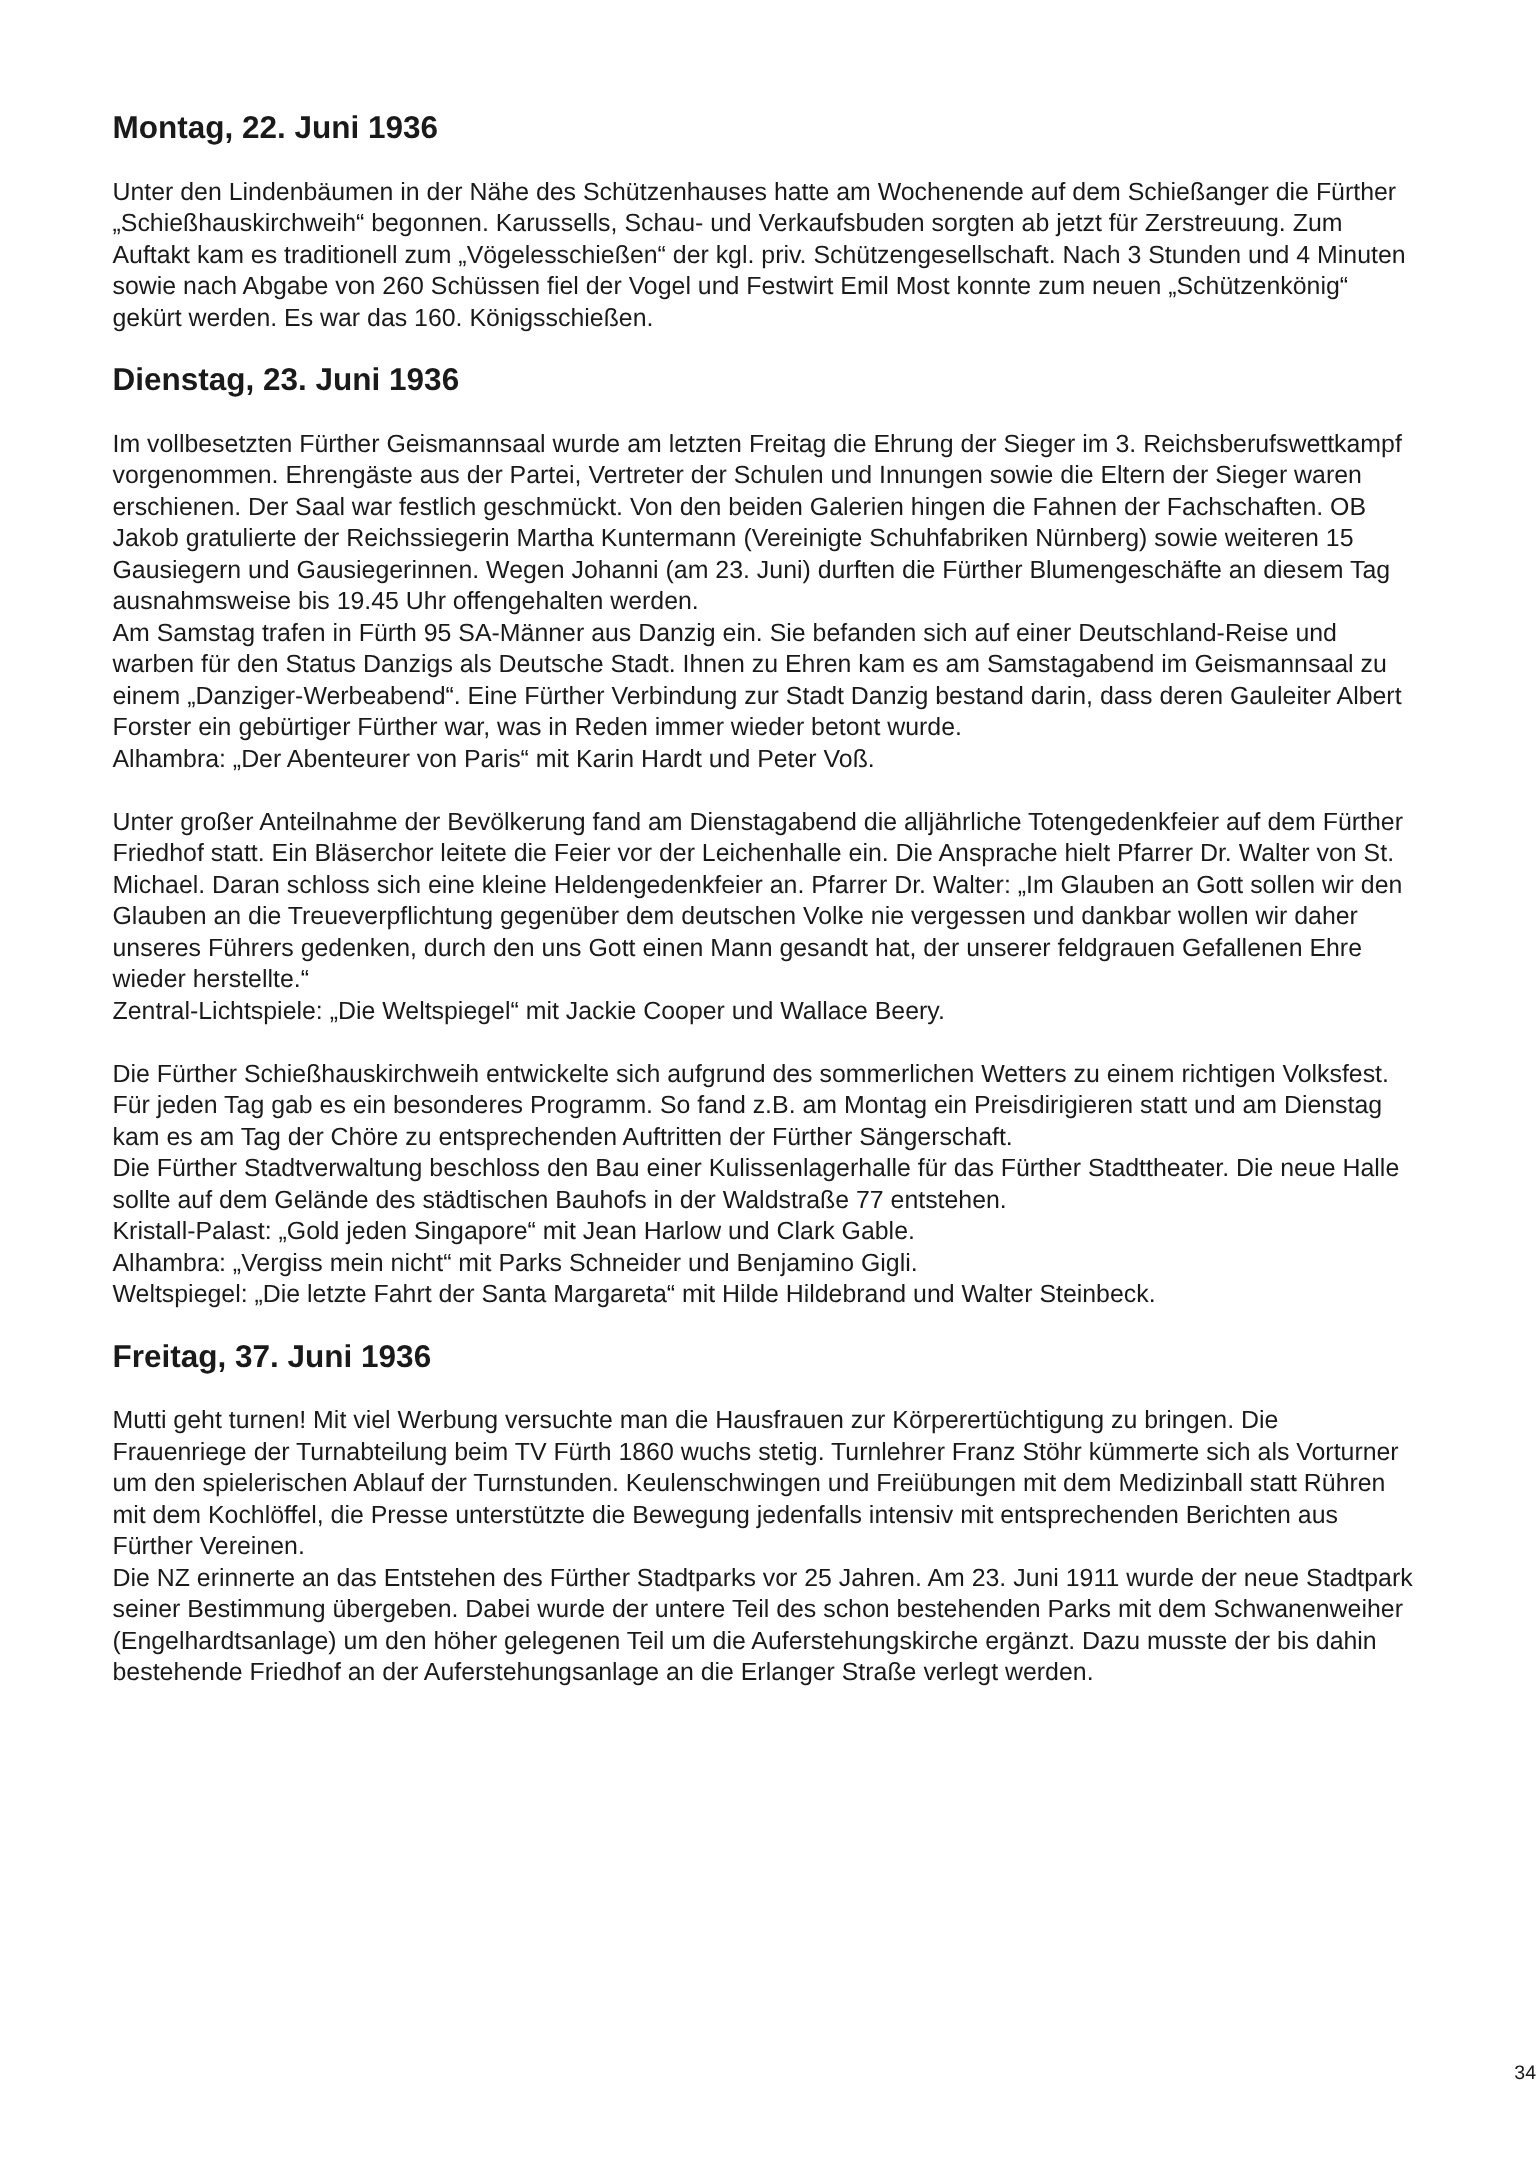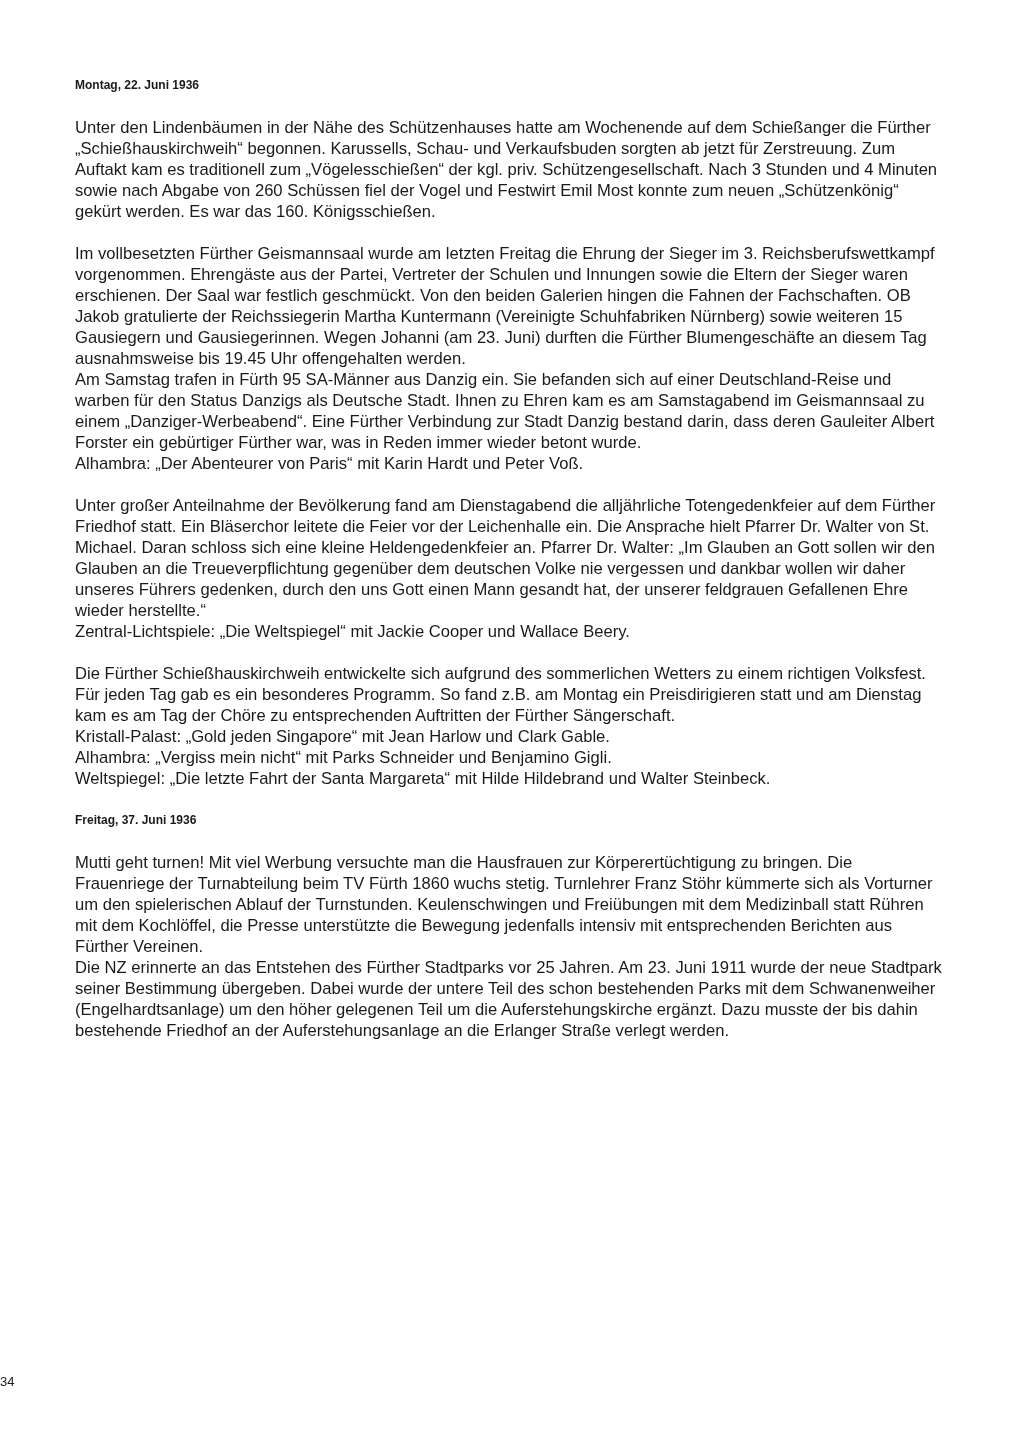--- a/index.html
+++ b/index.html
@@ -15,68 +15,70 @@
     margin: 0 auto;
     background: #ffffff;
     padding: 75px 78px 90px 75px;
     font-family: "Liberation Sans", sans-serif;
     font-size: 16.6px;
     line-height: 21px;
     color: #1a1a1a;
     overflow: hidden;
   }
   .entry .heading {
-    font-size: 12px;
+    font-size: 21px;
     line-height: 21px;
     font-weight: bold;
     margin: 21px 0 0 0;
   }
   .entry:first-of-type .heading {
     margin-top: 0;
   }
   .para {
     margin: 0;
   }
   .para.first {
     margin-top: 21px;
   }
   .page-number {
     position: absolute;
     left: 0;
     right: 0;
     bottom: 58px;
-    text-align: left;
+    text-align: right;
     font-size: 13px;
     line-height: 16px;
     color: #1a1a1a;
   }
 </style>
 </head>
 <body>
 
 <div class="page">
 
   <section class="entry">
     <h2 class="heading">Montag, 22. Juni 1936</h2>
     <p class="para first">Unter den Lindenbäumen in der Nähe des Schützenhauses hatte am Wochenende auf dem Schießanger die Fürther „Schießhauskirchweih“ begonnen. Karussells, Schau- und Verkaufsbuden sorgten ab jetzt für Zerstreuung. Zum Auftakt kam es traditionell zum „Vögelesschießen“ der kgl. priv. Schützengesellschaft. Nach 3 Stunden und 4 Minuten sowie nach Abgabe von 260 Schüssen fiel der Vogel und Festwirt Emil Most konnte zum neuen „Schützenkönig“ gekürt werden. Es war das 160. Königsschießen.</p>
   </section>
 
   <section class="entry">
+    <h2 class="heading">Dienstag, 23. Juni 1936</h2>
     <p class="para first">Im vollbesetzten Fürther Geismannsaal wurde am letzten Freitag die Ehrung der Sieger im 3. Reichsberufswettkampf vorgenommen. Ehrengäste aus der Partei, Vertreter der Schulen und Innungen sowie die Eltern der Sieger waren erschienen. Der Saal war festlich geschmückt. Von den beiden Galerien hingen die Fahnen der Fachschaften. OB Jakob gratulierte der Reichssiegerin Martha Kuntermann (Vereinigte Schuhfabriken Nürnberg) sowie weiteren 15 Gausiegern und Gausiegerinnen. Wegen Johanni (am 23. Juni) durften die Fürther Blumengeschäfte an diesem Tag ausnahmsweise bis 19.45 Uhr offengehalten werden.</p>
     <p class="para">Am Samstag trafen in Fürth 95 SA-Männer aus Danzig ein. Sie befanden sich auf einer Deutschland-Reise und warben für den Status Danzigs als Deutsche Stadt. Ihnen zu Ehren kam es am Samstagabend im Geismannsaal zu einem „Danziger-Werbeabend“. Eine Fürther Verbindung zur Stadt Danzig bestand darin, dass deren Gauleiter Albert Forster ein gebürtiger Fürther war, was in Reden immer wieder betont wurde.</p>
     <p class="para">Alhambra: „Der Abenteurer von Paris“ mit Karin Hardt und Peter Voß.</p>
   </section>
 
   <section class="entry">
     <p class="para first">Unter großer Anteilnahme der Bevölkerung fand am Dienstagabend die alljährliche Totengedenkfeier auf dem Fürther Friedhof statt. Ein Bläserchor leitete die Feier vor der Leichenhalle ein. Die Ansprache hielt Pfarrer Dr. Walter von St. Michael. Daran schloss sich eine kleine Heldengedenkfeier an. Pfarrer Dr. Walter: „Im Glauben an Gott sollen wir den Glauben an die Treueverpflichtung gegenüber dem deutschen Volke nie vergessen und dankbar wollen wir daher unseres Führers gedenken, durch den uns Gott einen Mann gesandt hat, der unserer feldgrauen Gefallenen Ehre wieder herstellte.“</p>
     <p class="para">Zentral-Lichtspiele: „Die Weltspiegel“ mit Jackie Cooper und Wallace Beery.</p>
   </section>
 
   <section class="entry">
     <p class="para first">Die Fürther Schießhauskirchweih entwickelte sich aufgrund des sommerlichen Wetters zu einem richtigen Volksfest. Für jeden Tag gab es ein besonderes Programm. So fand z.B. am Montag ein Preisdirigieren statt und am Dienstag kam es am Tag der Chöre zu entsprechenden Auftritten der Fürther Sängerschaft.</p>
+    <p class="para">Die Fürther Stadtverwaltung beschloss den Bau einer Kulissenlagerhalle für das Fürther Stadttheater. Die neue Halle sollte auf dem Gelände des städtischen Bauhofs in der Waldstraße 77 entstehen.</p>
     <p class="para">Kristall-Palast: „Gold jeden Singapore“ mit Jean Harlow und Clark Gable.</p>
     <p class="para">Alhambra: „Vergiss mein nicht“ mit Parks Schneider und Benjamino Gigli.</p>
     <p class="para">Weltspiegel: „Die letzte Fahrt der Santa Margareta“ mit Hilde Hildebrand und Walter Steinbeck.</p>
   </section>
 
   <section class="entry">
     <h2 class="heading">Freitag, 37. Juni 1936</h2>
     <p class="para first">Mutti geht turnen! Mit viel Werbung versuchte man die Hausfrauen zur Körperertüchtigung zu bringen. Die Frauenriege der Turnabteilung beim TV Fürth 1860 wuchs stetig. Turnlehrer Franz Stöhr kümmerte sich als Vorturner um den spielerischen Ablauf der Turnstunden. Keulenschwingen und Freiübungen mit dem Medizinball statt Rühren mit dem Kochlöffel, die Presse unterstützte die Bewegung jedenfalls intensiv mit entsprechenden Berichten aus Fürther Vereinen.</p>
     <p class="para">Die NZ erinnerte an das Entstehen des Fürther Stadtparks vor 25 Jahren. Am 23. Juni 1911 wurde der neue Stadtpark seiner Bestimmung übergeben. Dabei wurde der untere Teil des schon bestehenden Parks mit dem Schwanenweiher (Engelhardtsanlage) um den höher gelegenen Teil um die Auferstehungskirche ergänzt. Dazu musste der bis dahin bestehende Friedhof an der Auferstehungsanlage an die Erlanger Straße verlegt werden.</p>
   </section>

